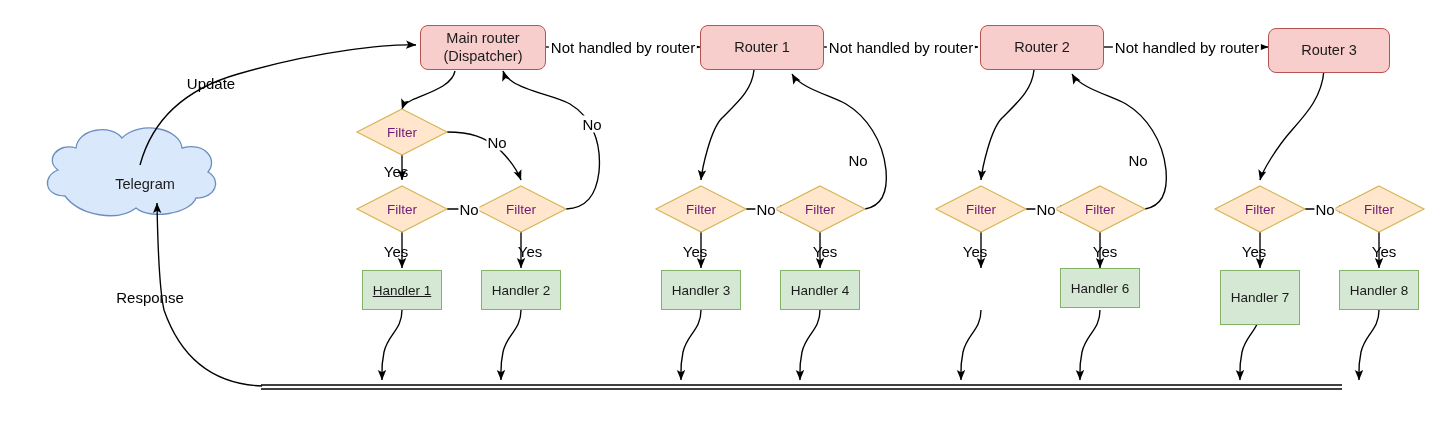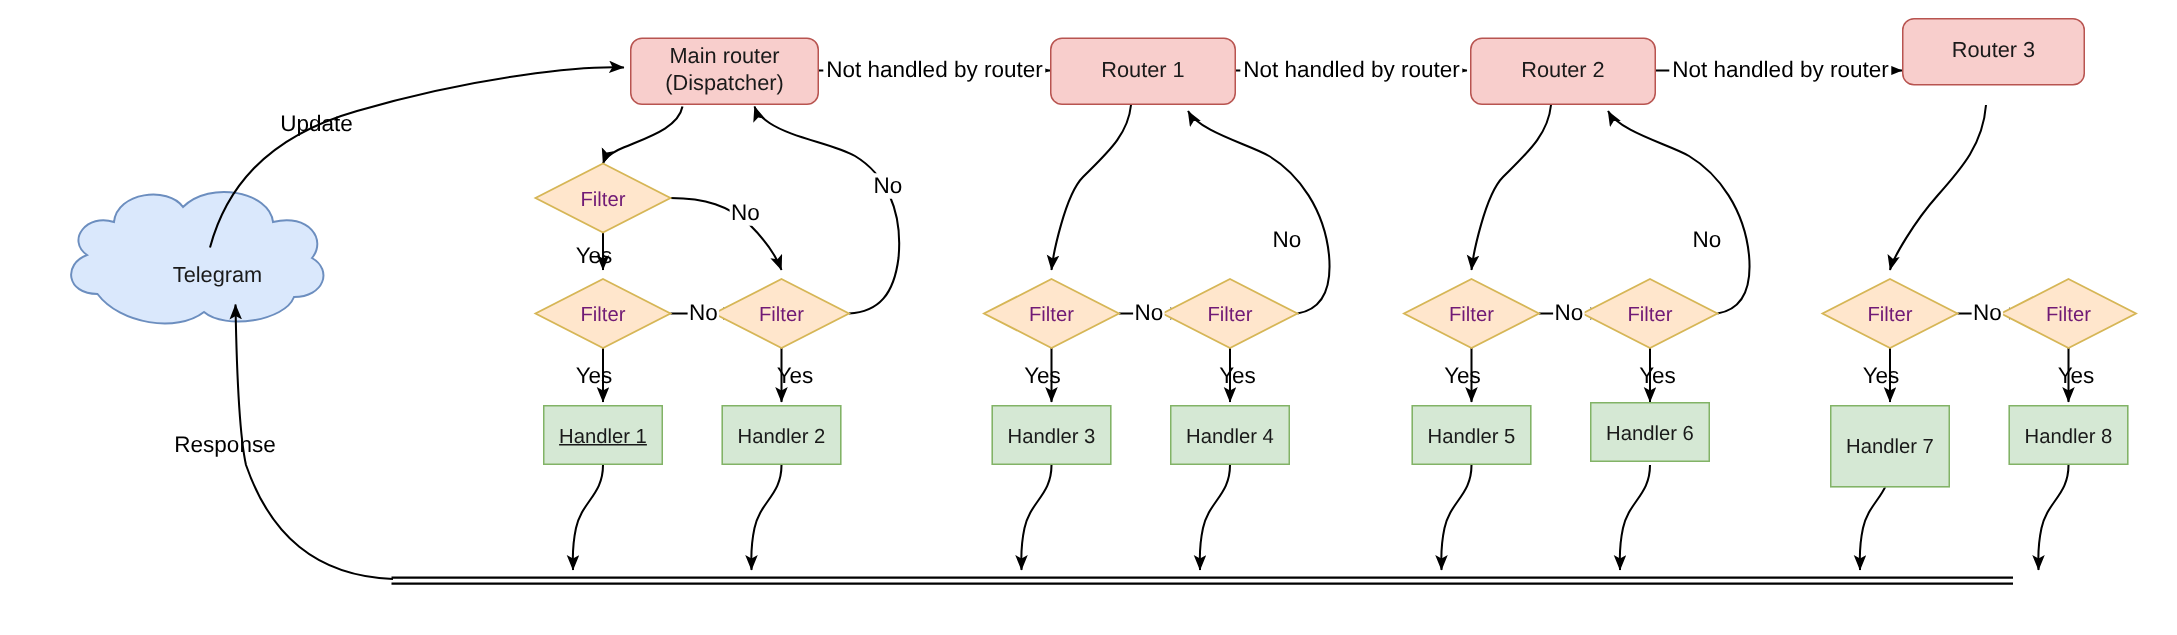--- a/index.html
+++ b/index.html
@@ -104,21 +104,21 @@
   </svg>
 
   <div class="cloudlbl" style="left:65px;top:170px;width:160px;height:28px;">Telegram</div>
 
   <div class="node router" style="left:420px;top:25px;width:126px;height:45px;flex-direction:column;">
     <span>Main router</span>
     <span>(Dispatcher)</span>
   </div>
   <div class="node router" style="left:700px;top:25px;width:124px;height:45px;">Router 1</div>
   <div class="node router" style="left:980px;top:25px;width:124px;height:45px;">Router 2</div>
-  <div class="node router" style="left:1268px;top:12px;width:122px;height:45px;">Router 3</div>
+  <div class="node router" style="left:1268px;top:28px;width:122px;height:45px;">Router 3</div>
 
   <div class="dia" style="left:357px;top:109px;width:90px;height:46px;">
     <span class="lbl">Filter</span>
     </div>
   <div class="dia" style="left:357px;top:186px;width:90px;height:46px;">
     <span class="lbl">Filter</span>
     </div>
   <div class="dia" style="left:476px;top:186px;width:90px;height:46px;">
     <span class="lbl">Filter</span>
     </div>
@@ -138,21 +138,20 @@
     <span class="lbl">Filter</span>
     </div>
   <div class="dia" style="left:1334px;top:186px;width:90px;height:46px;">
     <span class="lbl">Filter</span>
     </div>
 
   <div class="node handler" style="left:362px;top:270px;width:80px;height:40px;text-decoration:underline;">Handler 1</div>
   <div class="node handler" style="left:481px;top:270px;width:80px;height:40px;">Handler 2</div>
   <div class="node handler" style="left:661px;top:270px;width:80px;height:40px;">Handler 3</div>
   <div class="node handler" style="left:780px;top:270px;width:80px;height:40px;">Handler 4</div>
-  <div class="node handler" style="left:941px;top:270px;width:80px;height:40px;">Handler 5</div>
   <div class="node handler" style="left:1060px;top:268px;width:80px;height:40px;">Handler 6</div>
   <div class="node handler" style="left:1220px;top:270px;width:80px;height:55px;">Handler 7</div>
   <div class="node handler" style="left:1339px;top:270px;width:80px;height:40px;">Handler 8</div>
 
   <div class="elabel c" style="left:211px;top:83px;">Update</div>
   <div class="elabel c" style="left:150px;top:297px;">Response</div>
 
   <div class="elabel c" style="left:623px;top:47px;background:#fff;padding:0 2px;">Not handled by router</div>
   <div class="elabel c" style="left:901px;top:47px;background:#fff;padding:0 2px;">Not handled by router</div>
   <div class="elabel c" style="left:1187px;top:47px;background:#fff;padding:0 2px;">Not handled by router</div>

